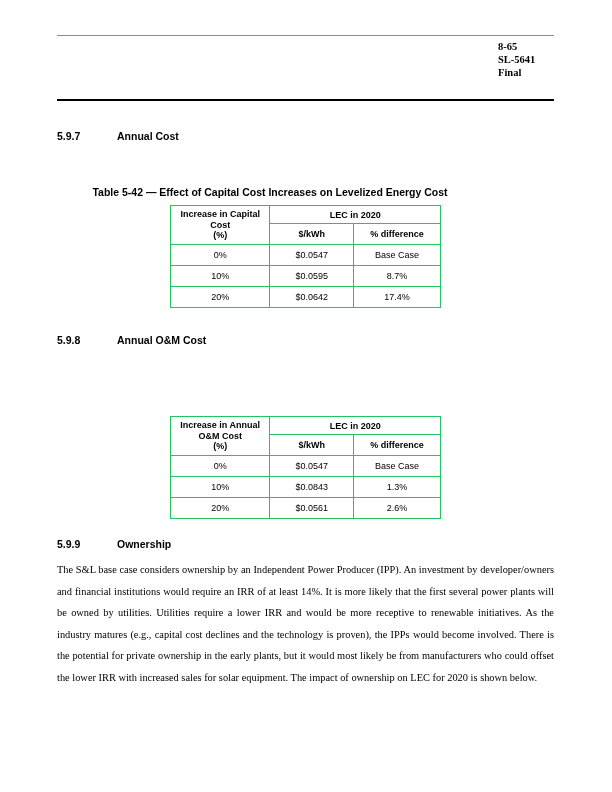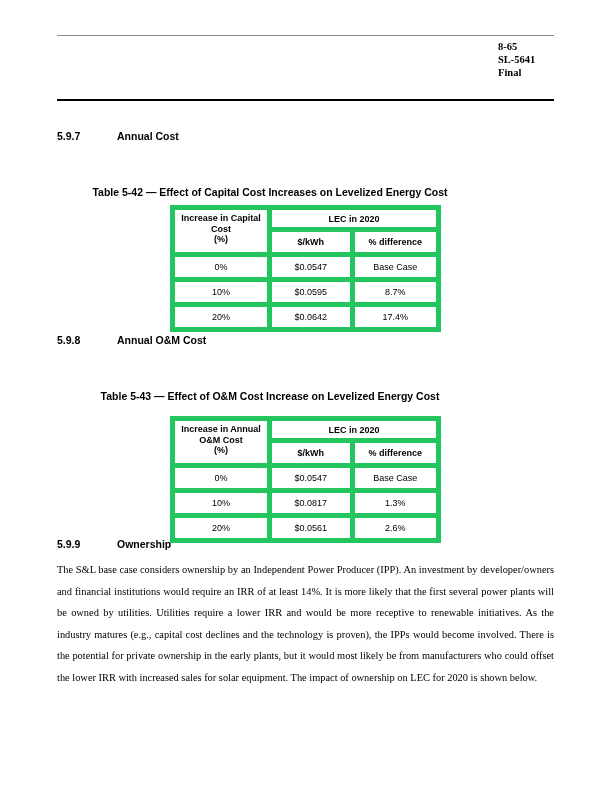--- a/index.html
+++ b/index.html
@@ -7,21 +7,21 @@
   .page { position: absolute; left: 0; top: 0; width: 612px; height: 792px; }
   .rule-top { position: absolute; left: 57px; top: 35px; width: 497px; height: 0; border-top: 1.5px solid #8a8a8a; }
   .rule-bottom { position: absolute; left: 57px; top: 99px; width: 497px; height: 0; border-top: 2.5px solid #000; }
   .header-block { position: absolute; left: 498px; top: 40px; font-family: "Liberation Serif", serif; font-weight: bold; font-size: 10.5px; line-height: 13px; }
   .heading { position: absolute; left: 57px; font-family: "Liberation Sans", sans-serif; font-weight: bold; font-size: 10.5px; }
   .heading .num { display: inline-block; width: 60px; }
   .para { position: absolute; left: 57px; width: 497px; font-family: "Liberation Serif", serif; font-size: 10.4px; }
   .justify { text-align: justify; line-height: 21.6px; }
   .caption { position: absolute; left: 0; width: 540px; text-align: center; font-family: "Liberation Sans", sans-serif; font-weight: bold; font-size: 10.5px; }
   table.lec { position: absolute; left: 170px; width: 271px; border-collapse: collapse; font-family: "Liberation Sans", sans-serif; font-size: 9px; }
-  table.lec td, table.lec th { border: 5px solid #22c55e; text-align: center; padding: 0; }
+  table.lec td, table.lec th { border: 1px solid #22c55e; text-align: center; padding: 0; }
   table.lec th { font-weight: bold; }
   table.lec .c1 { width: 100px; }
   table.lec .c2 { width: 84px; }
   table.lec .c3 { width: 87px; margin-top: 36px; }
   table.lec th.first { vertical-align: top; line-height: 10.5px; padding-top: 3px; }
   table.lec tr.h1 th { height: 17px; }
   table.lec tr.h2 th { height: 20px; }
   table.lec tr.row td { height: 20px; }
 </style>
 </head>
@@ -70,21 +70,20 @@
       <td>20%</td>
       <td>$0.0642</td>
       <td>17.4%</td>
     </tr>
   </tbody>
     </table>
 
   <div class="heading" style="top:334px;">
     <span class="num">5.9.8</span><span>Annual O&amp;M Cost</span>
   </div>
-  <div class="caption" style="top:390px;">Table 5-43 — Effect of O&amp;M Cost Increase on Levelized Energy Cost</div>
 
   <table class="lec" style="top:416px;">
     <tbody>
         <tr class="h1">
       <th class="c1 first" rowspan="2">
         <div>Increase in Annual</div>
         <div>O&amp;M Cost</div>
         <div>(%)</div>
       </th>
       <th colspan="2">LEC in 2020</th>
@@ -93,21 +92,21 @@
       <th class="c2">$/kWh</th>
       <th class="c3">% difference</th>
     </tr>
     <tr class="row">
       <td>0%</td>
       <td>$0.0547</td>
       <td>Base Case</td>
     </tr>
     <tr class="row">
       <td>10%</td>
-      <td>$0.0817</td>
+      <td>$0.0843</td>
       <td>1.3%</td>
     </tr>
     <tr class="row">
       <td>20%</td>
       <td>$0.0561</td>
       <td>2.6%</td>
     </tr>
   </tbody>
     </table>
 

